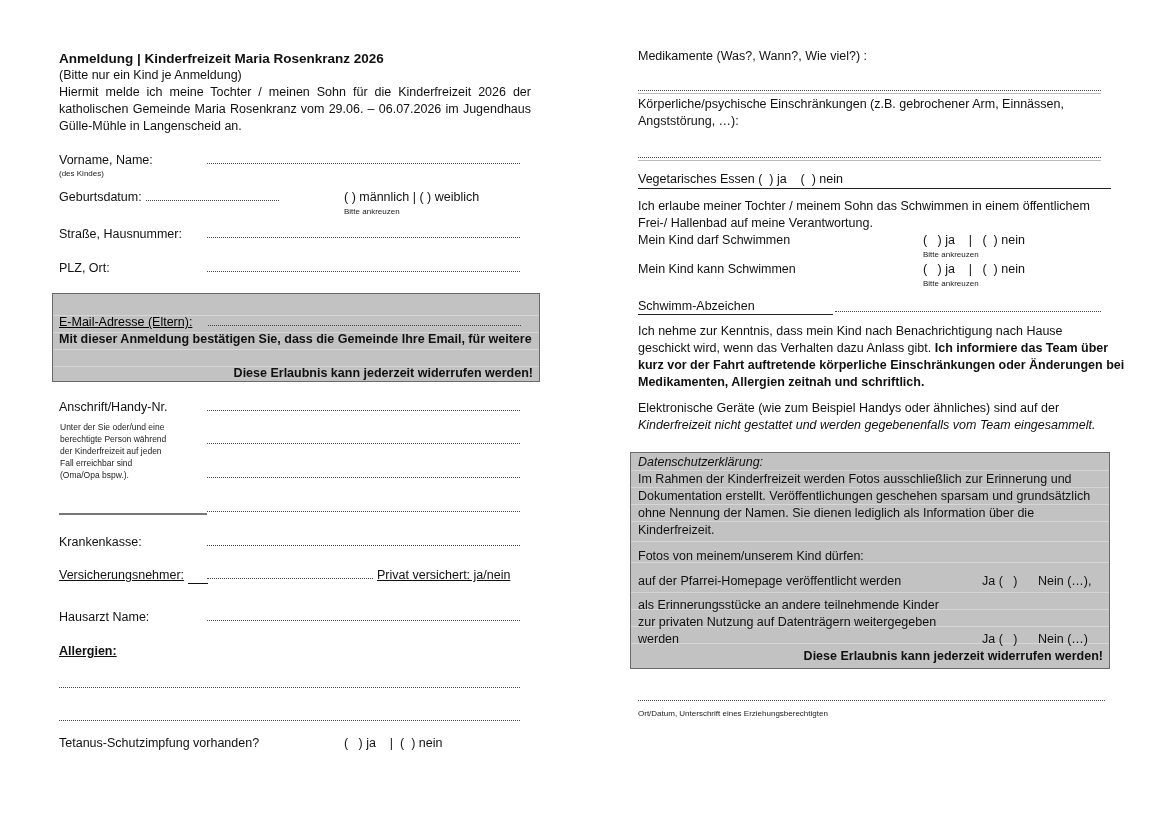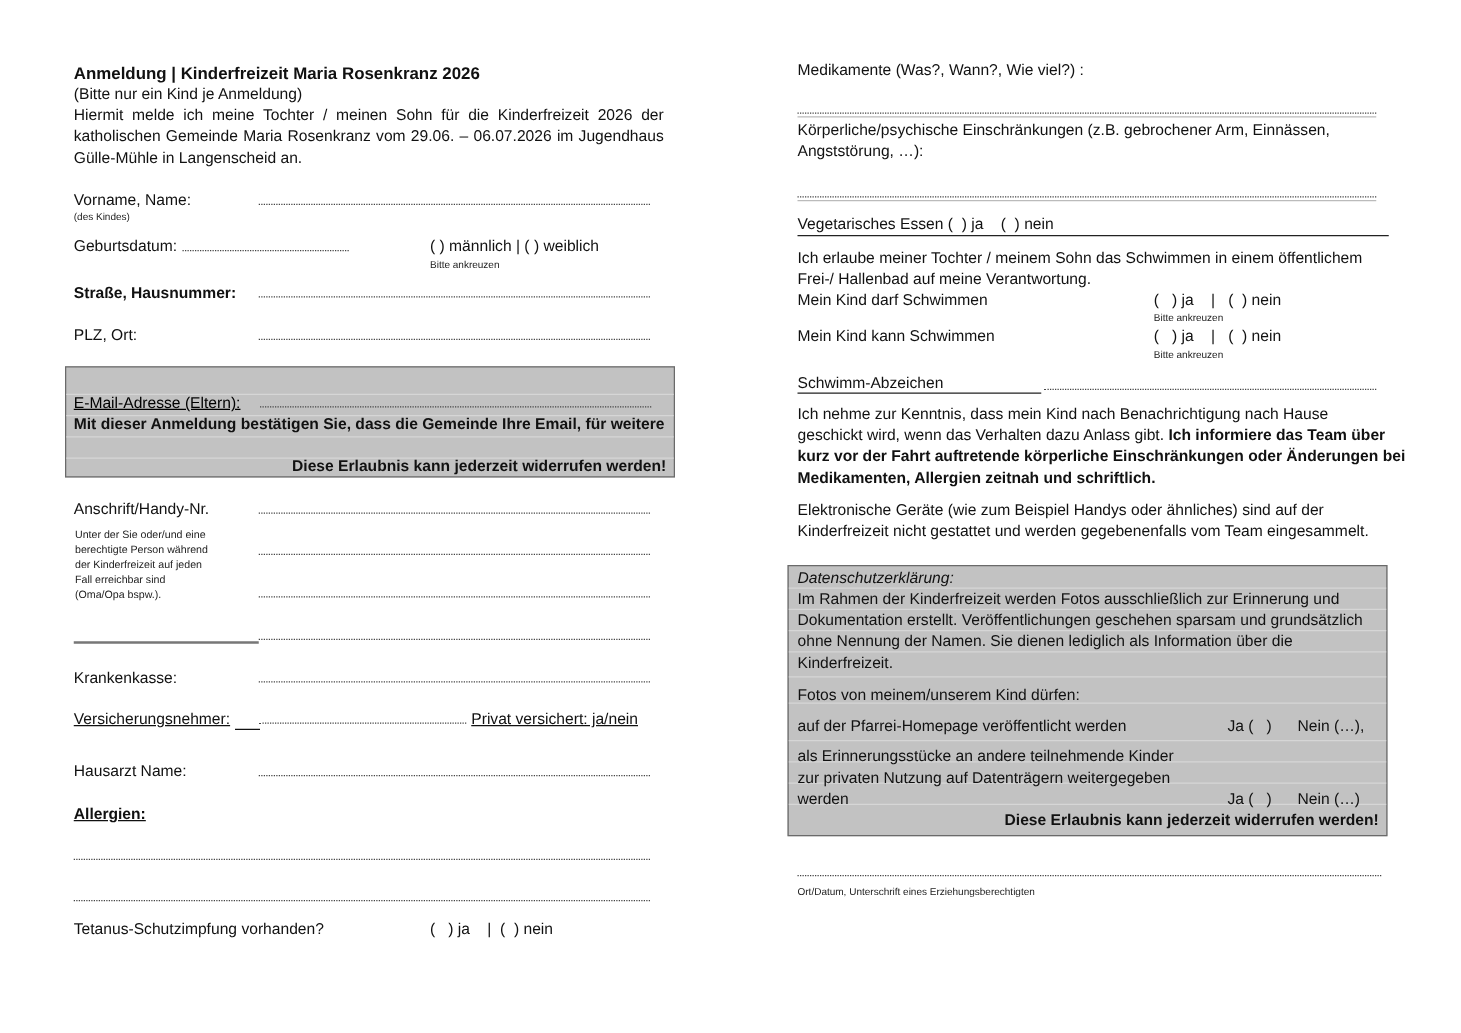--- a/index.html
+++ b/index.html
@@ -34,21 +34,21 @@
 
   <div class="abs" style="left:59px;top:153px;">Vorname, Name:</div>
   <div class="dotline" style="left:207px;top:163px;width:313px;"></div>
   <div class="abs small" style="left:59px;top:169px;">(des Kindes)</div>
 
   <div class="abs" style="left:59px;top:190px;">Geburtsdatum:</div>
   <div class="dotline" style="left:146px;top:200px;width:133px;"></div>
   <div class="abs" style="left:344px;top:190px;">( ) männlich | ( ) weiblich</div>
   <div class="abs small" style="left:344px;top:207px;">Bitte ankreuzen</div>
 
-  <div class="abs" style="left:59px;top:227px;font-weight:bold;">Straße, Hausnummer:</div>
+  <div class="abs" style="left:59px;top:227px;">Straße, Hausnummer:</div>
   <div class="dotline" style="left:207px;top:237px;width:313px;"></div>
 
   <div class="abs" style="left:59px;top:261px;">PLZ, Ort:</div>
   <div class="dotline" style="left:207px;top:271px;width:313px;"></div>
 
   <div class="gbox" style="left:52px;top:293px;width:488px;height:89px;">
     <div class="rowline" style="top:21px;"></div>
     <div class="rowline" style="top:38px;"></div>
     <div class="rowline" style="top:55px;"></div>
     <div class="rowline" style="top:72px;"></div>
@@ -118,21 +118,21 @@
   <div class="abs" style="left:638px;top:299px;">Schwimm-Abzeichen</div>
   <div class="hline" style="left:638px;top:314px;width:195px;"></div>
   <div class="dotline" style="left:835px;top:311px;width:266px;"></div>
 
   <div class="abs" style="left:638px;top:324px;">Ich nehme zur Kenntnis, dass mein Kind nach Benachrichtigung nach Hause</div>
   <div class="abs" style="left:638px;top:341px;"><span>geschickt wird, wenn das Verhalten dazu Anlass gibt. </span><span class="bold">Ich informiere das Team über</span></div>
   <div class="abs bold" style="left:638px;top:358px;">kurz vor der Fahrt auftretende körperliche Einschränkungen oder Änderungen bei</div>
   <div class="abs bold" style="left:638px;top:375px;">Medikamenten, Allergien zeitnah und schriftlich.</div>
 
   <div class="abs" style="left:638px;top:401px;">Elektronische Geräte (wie zum Beispiel Handys oder ähnliches) sind auf der</div>
-  <div class="abs" style="left:638px;top:418px;">Kinderfreizeit nicht gestattet und werden gegebenenfalls vom Team eingesammelt.</div>
+  <div class="abs" style="left:638px;top:418px;font-style:italic;">Kinderfreizeit nicht gestattet und werden gegebenenfalls vom Team eingesammelt.</div>
 
   <div class="gbox" style="left:630px;top:452px;width:480px;height:217px;">
     <div class="rowline" style="top:17px;"></div>
     <div class="rowline" style="top:34px;"></div>
     <div class="rowline" style="top:51px;"></div>
     <div class="rowline" style="top:68px;"></div>
     <div class="rowline" style="top:88px;"></div>
     <div class="rowline" style="top:109px;"></div>
     <div class="rowline" style="top:139px;"></div>
     <div class="rowline" style="top:156px;"></div>

